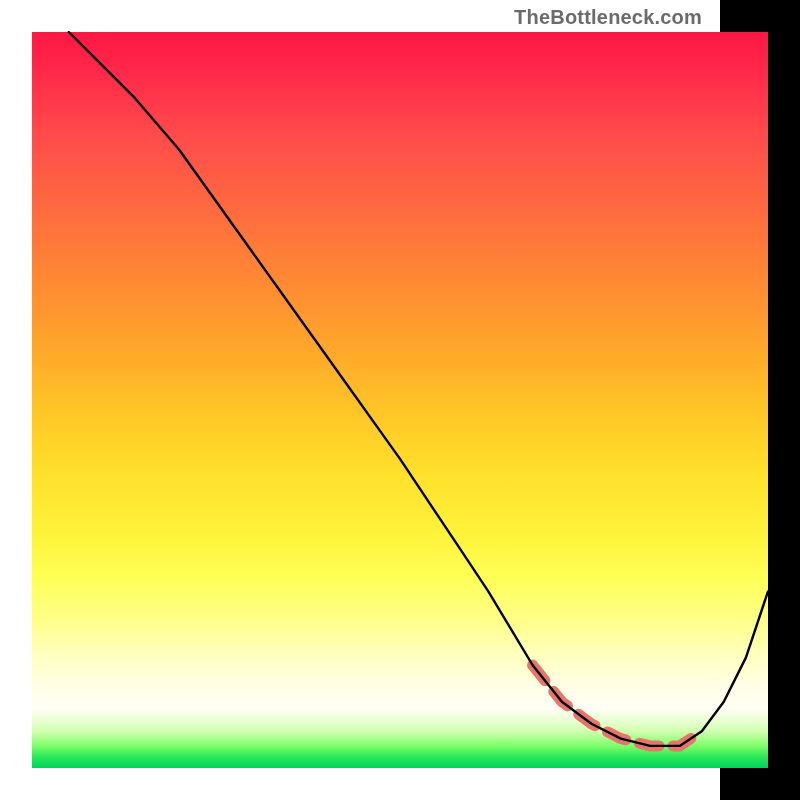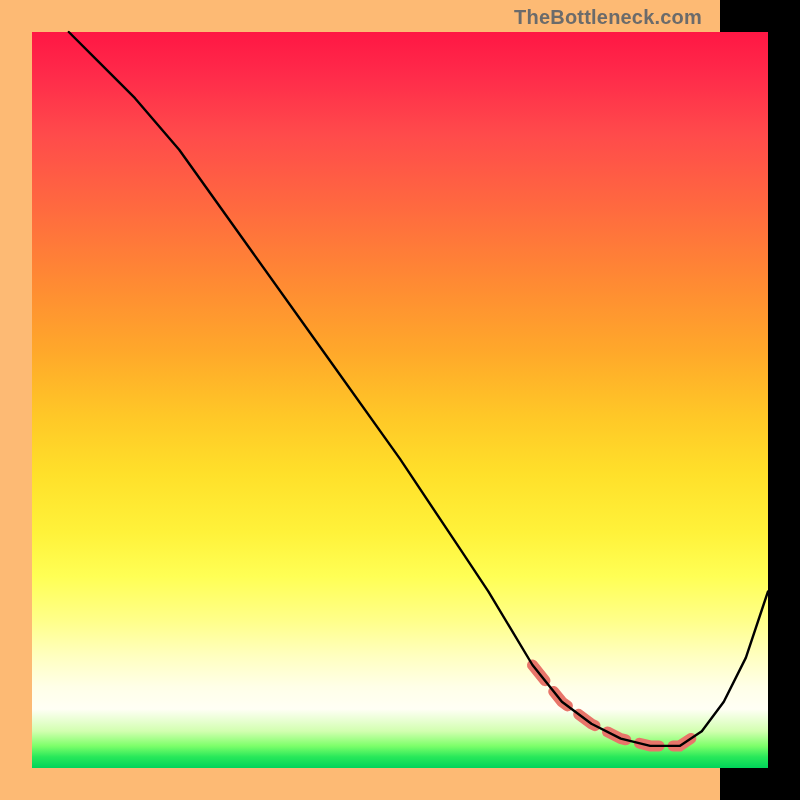--- a/index.html
+++ b/index.html
@@ -7,21 +7,21 @@
     padding: 0;
     width: 800px;
     height: 800px;
     background: #000;
     overflow: hidden;
   }
   .stage {
     position: relative;
     width: 720px;
     height: 800px;
-    background: #fdba74;
+    background: #ffffff;
   }
   .plot-area {
     position: absolute;
     left: 32px;
     top: 32px;
     width: 736px;
     height: 736px;
     
     background: linear-gradient(
       to bottom,

